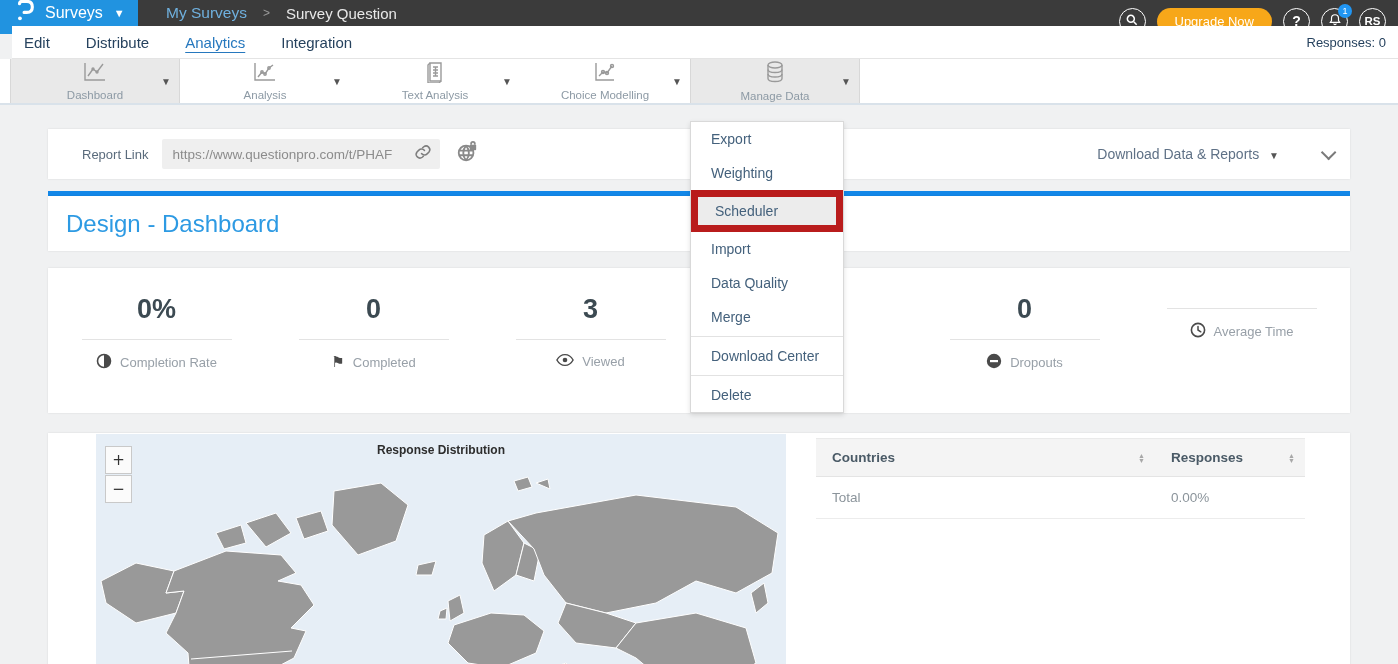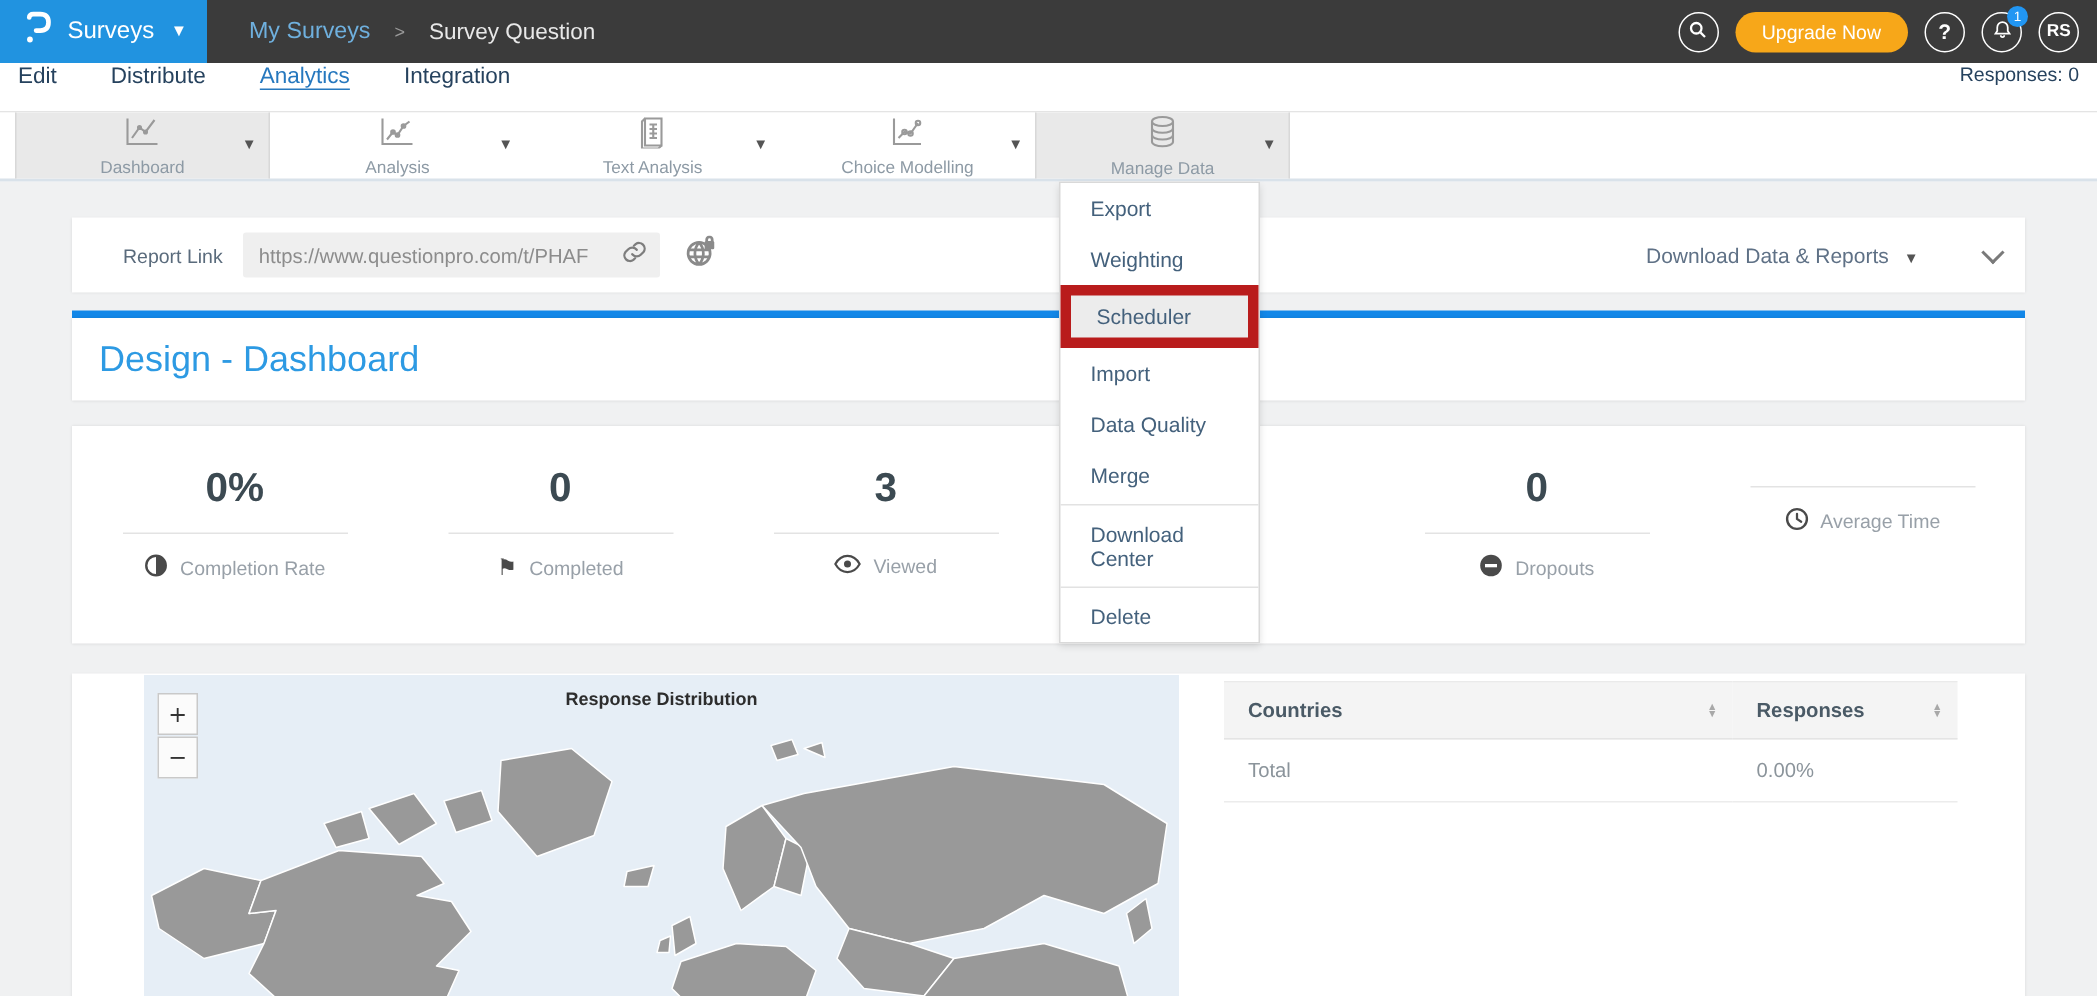--- a/index.html
+++ b/index.html
@@ -1,54 +1,54 @@
 <!DOCTYPE html>
 <html><head>
 <meta charset="utf-8">
 <style>
   * { margin:0; padding:0; box-sizing:border-box; }
   html,body { width:1398px; height:664px; overflow:hidden;
     font-family:"Liberation Sans","DejaVu Sans",sans-serif; background:#f0f1f2; }
 
   
-  .topbar { height:42px; background:#3b3b3b; display:flex; align-items:center; position:relative; }
+  .topbar { height:26px; background:#3b3b3b; display:flex; align-items:center; position:relative; }
   .logo-box { width:138px; height:42px; background:#2193e0; display:flex; align-items:center; gap:9px; padding-left:14px; cursor:pointer; }
   .logo-box .lbl { color:#fff; font-size:16px; }
   .logo-box .caret { color:#fff; font-size:11px; margin-left:2px; }
   .crumbs { display:flex; align-items:center; gap:16px; margin-left:28px; }
   .crumb-parent { color:#6fb0de; font-size:15.5px; cursor:pointer; }
   .crumb-sep { color:#9a9a9a; font-size:12px; }
   .crumb-current { color:#e8e8e8; font-size:15px; }
   .top-right { position:absolute; right:12px; top:0; height:42px; display:flex; align-items:center; gap:11px; }
   .circle-btn { width:27px; height:27px; border:1.6px solid #fff; border-radius:50%;
     display:flex; align-items:center; justify-content:center; color:#fff; font-size:14px; font-weight:bold; cursor:pointer; }
   .upgrade-btn { background:#f7a719; color:#fff; font-size:13px; font-weight:normal;
     border:none; border-radius:14px; padding:6px 18px; cursor:pointer; }
   .bell-wrap { position:relative; }
   .badge { position:absolute; top:-4px; right:-4px; background:#2196f3; color:#fff;
     width:14px; height:14px; border-radius:50%; font-size:9px; display:flex; align-items:center; justify-content:center; }
 
   
-  .subnav { height:33px; background:#fff; display:flex; padding:0 12px; border-bottom:1px solid #e4e4e4; position:relative; }
+  .subnav { height:33px; background:#fff; display:flex; align-items:center; padding:0 12px; border-bottom:1px solid #e4e4e4; position:relative;margin-left:12px; }
   .subnav a { text-decoration:none; color:#26425e; font-size:15px; margin-right:36px; cursor:pointer; }
   .subnav a.active { color:#2678be; text-decoration:underline; text-underline-offset:4px; }
   .responses { position:absolute; right:12px; color:#26425e; font-size:13px; }
 
   
   .toolbar { height:46px; background:#fff; border-bottom:2px solid #d9e2ea; position:relative; }
   .tabs { display:flex; margin-left:10px; height:100%; }
   .tab { width:170px; height:100%; position:relative; display:flex; flex-direction:column;
     align-items:center; justify-content:center; gap:2px; cursor:pointer; }
   .tab.active { background:#e9e9e9; border-left:1px solid #d8d8d8; border-right:1px solid #d8d8d8; }
   .tab .t-label { font-size:11.5px; color:#8d9aa5; }
   .tab .t-caret { position:absolute; right:8px; top:50%; transform:translateY(-50%); font-size:10px; color:#555; }
   .tab svg { stroke:#9a9a9a; fill:none; stroke-width:1.4; }
 
   
-  .menu { position:absolute; left:706px; top:121px; width:134px; background:#fff;
+  .menu { position:absolute; left:690px; top:121px; width:154px; background:#fff;
     border:1px solid #d9d9d9; box-shadow:0 2px 5px rgba(0,0,0,.12); z-index:30; }
   .menu-item { padding:9px 20px; font-size:14px; color:#44617c; cursor:pointer; }
   .menu-item.hl { background:#ececec; border:7px solid #b91c1c; padding:6px 17px; }
   .menu-div { border-top:1px solid #e2e2e2; margin:2px 0; }
 
   
   .content { padding:0 48px; }
   .card { background:#fff; box-shadow:0 0 2px rgba(0,0,0,.10); }
 
   .report-bar { margin-top:24px; height:50px; display:flex; align-items:center; padding:0 18px 0 34px; position:relative; }

